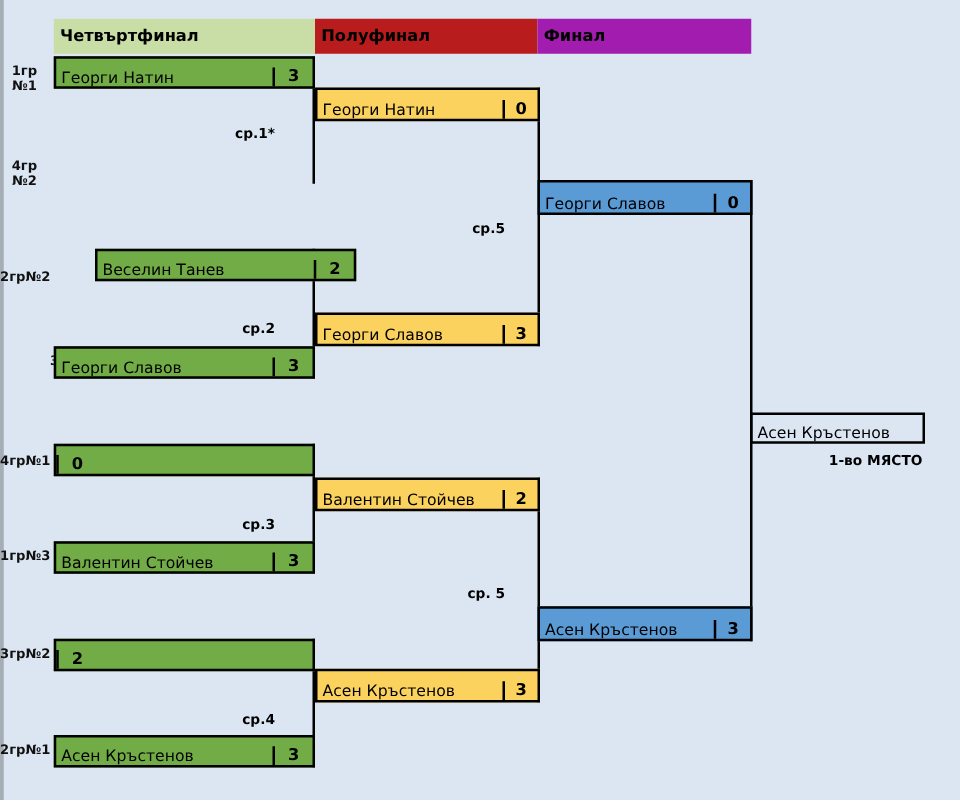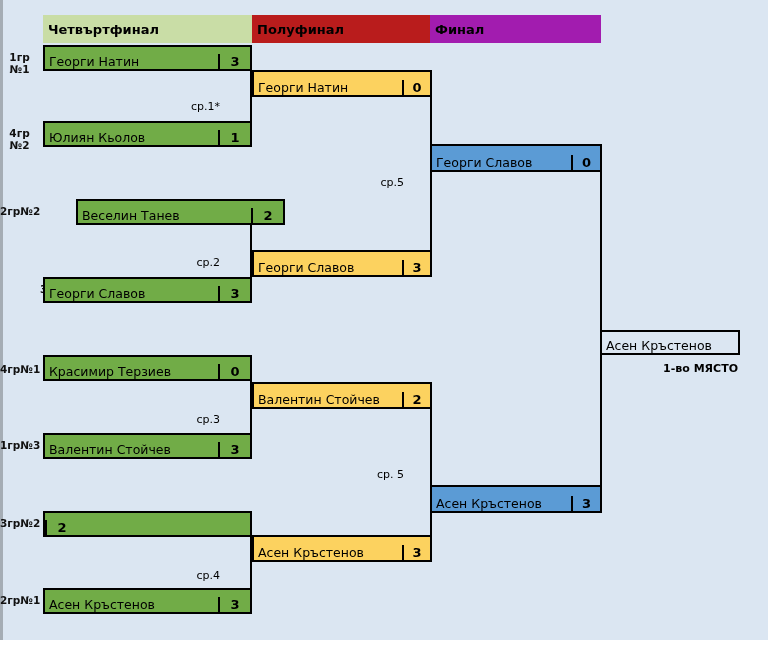--- a/index.html
+++ b/index.html
@@ -25,23 +25,23 @@
   .sf .sc{width:26px;}
   .fin{left:430px;width:172px;height:28px;}
   .fin .sc{width:27px;}
   .qf0{top:45px;}  .qf1{top:121px;} .qf2{top:199px;margin-left:33px;} .qf3{top:277px;}
   .qf4{top:355px;} .qf5{top:433px;} .qf6{top:511px;} .qf7{top:588px;}
   .sf0{top:70px;}  .sf1{top:250px;} .sf2{top:382px;} .sf3{top:535px;}
   .f0{top:144px;}  .f1{top:485px;}
   .winner{left:600px;top:330px;width:140px;height:25px;background:transparent;}
   .winner .nm{font-size:12.5px;}
   .seed{position:absolute;left:0;width:39px;text-align:center;font-size:10.5px;font-weight:bold;color:#111;}
-  .sd0{top:51px;} .sd1{top:127px;} .sd2{top:205px;} .sd3{top:283px;margin-left:40px;}
+  .sd0{top:51px;} .sd1{top:127px;} .sd2{top:216px;} .sd3{top:283px;margin-left:40px;}
   .sd4{top:363px;} .sd5{top:439px;} .sd6{top:517px;} .sd7{top:594px;}
-  .mlabel{position:absolute;width:70px;text-align:right;font-size:11px;font-weight:normal;color:#000;}
+  .mlabel{position:absolute;width:70px;text-align:right;font-size:11px;font-weight:bold;color:#000;}
   .m1{left:150px;top:100px;} .m2{left:150px;top:256px;} .m3{left:150px;top:413px;}
   .m4{left:150px;top:569px;} .m5{left:334px;top:176px;} .m6{left:334px;top:468px;}
   .place{position:absolute;left:630px;top:362px;width:108px;text-align:right;
          font-size:11px;font-weight:bold;color:#000;}
   .vline{position:absolute;width:2px;background:#000;}
   .l1{left:250px;top:45px;height:102px;}
   .l2{left:250px;top:199px;height:104px;}
   .l3{left:250px;top:355px;height:104px;}
   .l4{left:250px;top:511px;height:103px;}
   .l5{left:430px;top:70px;height:207px;}
@@ -72,34 +72,29 @@
   <div class="vline l3"></div>
   <div class="vline l4"></div>
   <div class="vline l5"></div>
   <div class="vline l6"></div>
   <div class="vline l7"></div>
 
   <div class="box green qf qf0">
     <div class="nm">Георги Натин</div>
     <div class="sc">3</div>
   </div>
-  <div class="box green qf qf1">
-    <div class="nm">Юлиян Кьолов</div>
-    <div class="sc">1</div>
-  </div>
   <div class="box green qf qf2">
     <div class="nm">Веселин Танев</div>
     <div class="sc">2</div>
   </div>
   <div class="box green qf qf3">
     <div class="nm">Георги Славов</div>
     <div class="sc">3</div>
   </div>
   <div class="box green qf qf4">
-    <div class="nm">Красимир Терзиев</div>
     <div class="sc">0</div>
   </div>
   <div class="box green qf qf5">
     <div class="nm">Валентин Стойчев</div>
     <div class="sc">3</div>
   </div>
   <div class="box green qf qf6">
     <div class="sc">2</div>
   </div>
   <div class="box green qf qf7">

